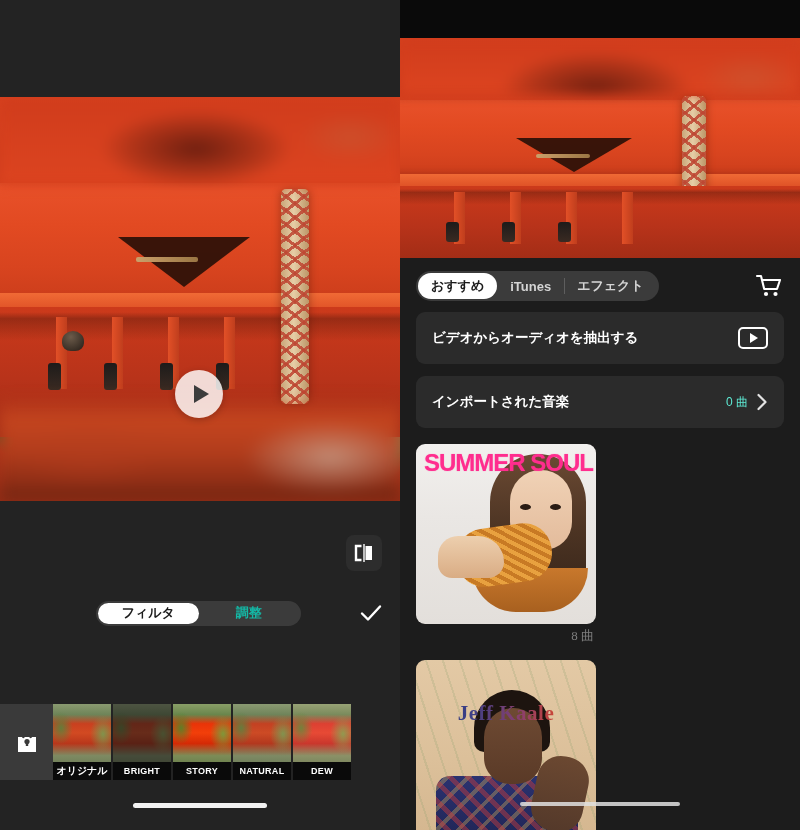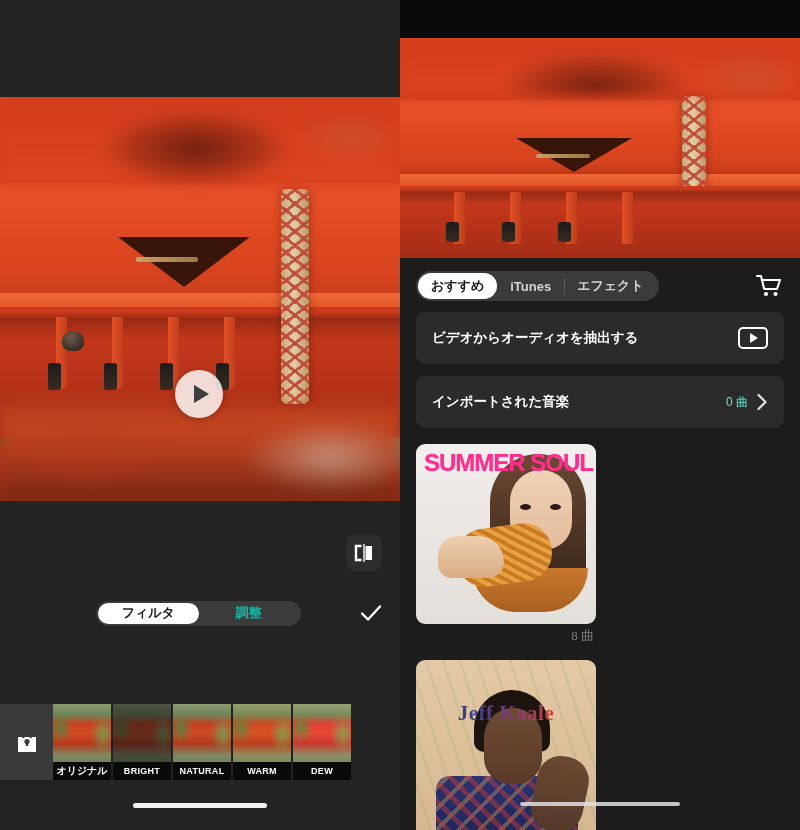--- a/index.html
+++ b/index.html
@@ -410,29 +410,29 @@
           <div class="ft-label jp">オリジナル</div>
         </div>
         <div class="filter-item">
           <div class="filter-thumb">
               <div class="ft-inner" style="filter:brightness(.55) saturate(.8);"></div>
             </div>
           <div class="ft-label">BRIGHT</div>
         </div>
         <div class="filter-item">
           <div class="filter-thumb">
+              <div class="ft-inner" style="filter:saturate(1.2) contrast(1.1);"></div>
+            </div>
+          <div class="ft-label">STORY</div>
+        </div>
+        <div class="filter-item">
+          <div class="filter-thumb">
               <div class="ft-inner" style="filter:saturate(.95);"></div>
             </div>
           <div class="ft-label">NATURAL</div>
-        </div>
-        <div class="filter-item">
-          <div class="filter-thumb">
-              <div class="ft-inner" style="filter:sepia(.25) saturate(1.25);"></div>
-            </div>
-          <div class="ft-label">WARM</div>
         </div>
         <div class="filter-item">
           <div class="filter-thumb">
               <div class="ft-inner" style="filter:hue-rotate(-8deg) brightness(1.06);"></div>
             </div>
           <div class="ft-label">DEW</div>
         </div>
       </div>
 
       <div class="left-home">

